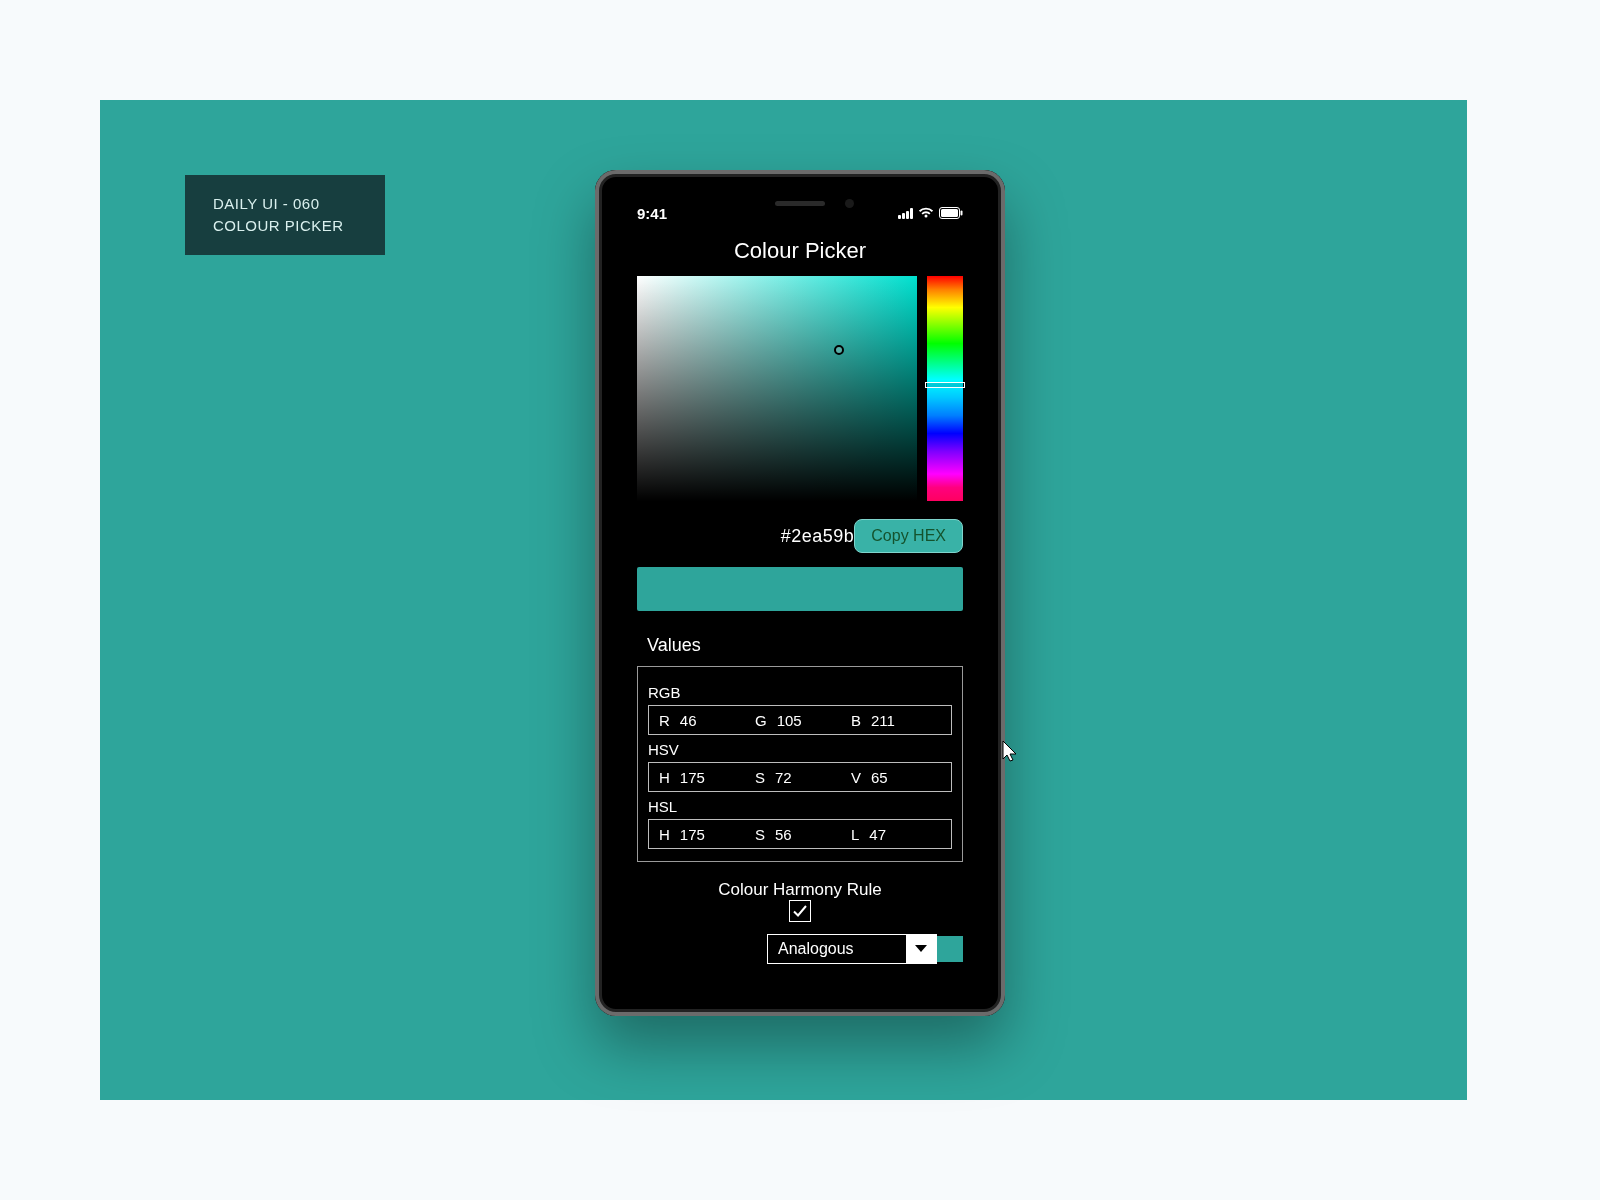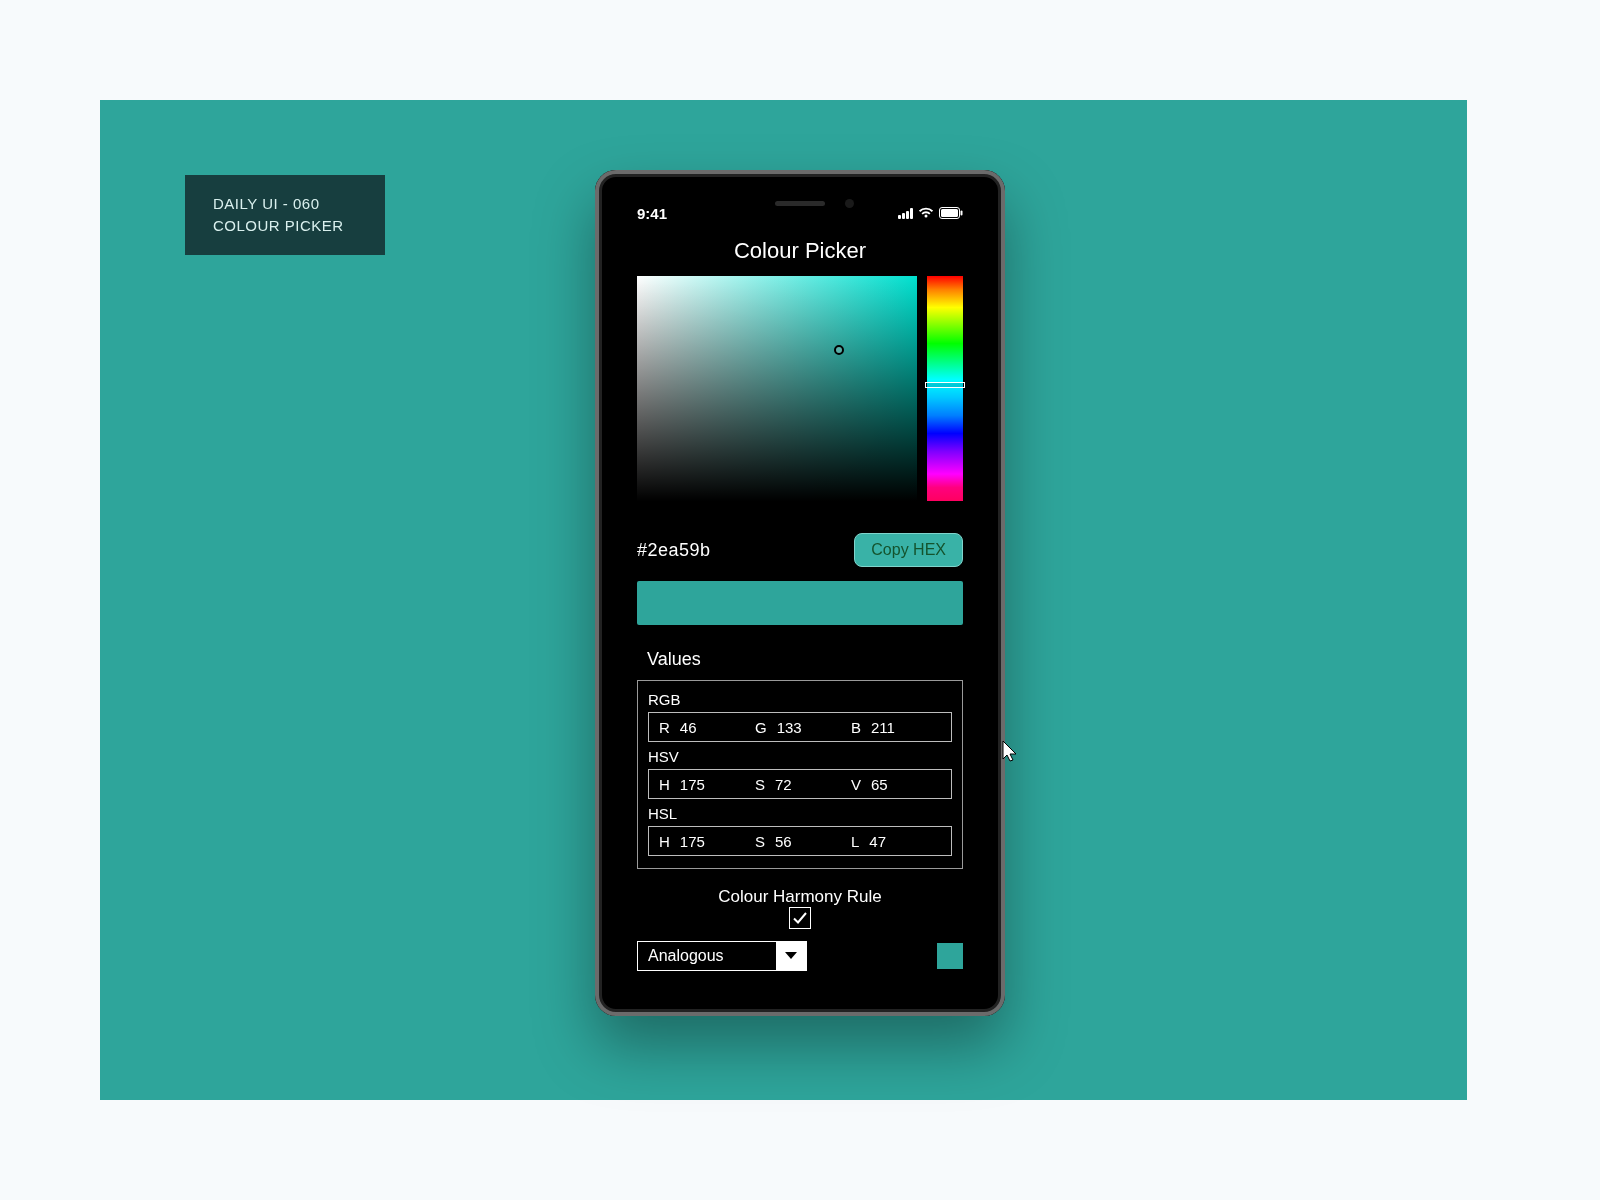--- a/index.html
+++ b/index.html
@@ -149,22 +149,22 @@
       #00ffff 46%, #00c8ff 54%, #007fff 62%,
       #0000ff 70%, #7f00ff 78%, #ff00ff 88%,
       #ff007f 94%, #ff0060 100%);
   }
   .hue-thumb {
     position:absolute; left:-2px; right:-2px; height:6px;
     border:1px solid #fff; background: rgba(0,0,0,0.15);
     top: 47%;
   }
   .hex-row {
-    display:flex; justify-content:space-between; align-items:center;
-    margin-top: 32px;
+    display:flex; justify-content:flex-end; align-items:center;
+    margin-top: 18px;
   }
   .hex-text { font-size: 18px; font-weight: 500; letter-spacing:0.5px; }
   .copy-btn {
     background:#39b2a7;
     color:#14532d;
     border:1px solid #7fd4cc;
     border-radius:8px;
     padding:7px 16px;
     font-size:16px; font-weight:500;
     cursor:pointer;
@@ -177,21 +177,21 @@
   }
   .values-label {
     margin-top:24px;
     font-size:18px;
     font-weight:500;
     margin-left:10px;
   }
   .values-box {
     margin-top:10px;
     border:1.5px solid #9a9a9a;
-    padding:4px 10px 12px;
+    padding:11px 10px 12px;
   }
   .vgroup-label { font-size:15px; font-weight:500; margin:6px 0 4px; }
   .vrow {
     border:1.5px solid #bdbdbd;
     height:30px;
     display:flex;
     align-items:center;
     padding:0 10px;
     gap:6px;
     font-size:15px;
@@ -210,21 +210,21 @@
   .chk {
     width:22px;height:22px;
     border:1.5px solid #fff;
     display:flex;align-items:center;justify-content:center;
     cursor:pointer;
   }
   .chk svg{display:block}
   .harmony-bottom {
     margin-top:12px;
     display:flex;
-    justify-content:space-between;
+    justify-content:flex-end;
     align-items:center;
   }
   .select {
     display:flex;align-items:stretch;
     border:1.5px solid #fff;
     height:30px;width:170px;
     cursor:pointer;
   }
   .select .sel-text{
     flex:1;display:flex;align-items:center;padding:0 10px;font-size:16px;
@@ -304,21 +304,21 @@
 
         <div class="values-box">
           <div class="vgroup-label">RGB</div>
           <div class="vrow">
             <div class="vcell">
                 <span class="lab">R</span>
                 <span class="num">46</span>
               </div>
             <div class="vcell">
                 <span class="lab">G</span>
-                <span class="num">133</span>
+                <span class="num">105</span>
               </div>
             <div class="vcell">
                 <span class="lab">B</span>
                 <span class="num">211</span>
               </div>
           </div>
 
           <div class="vgroup-label">HSV</div>
           <div class="vrow">
             <div class="vcell">

